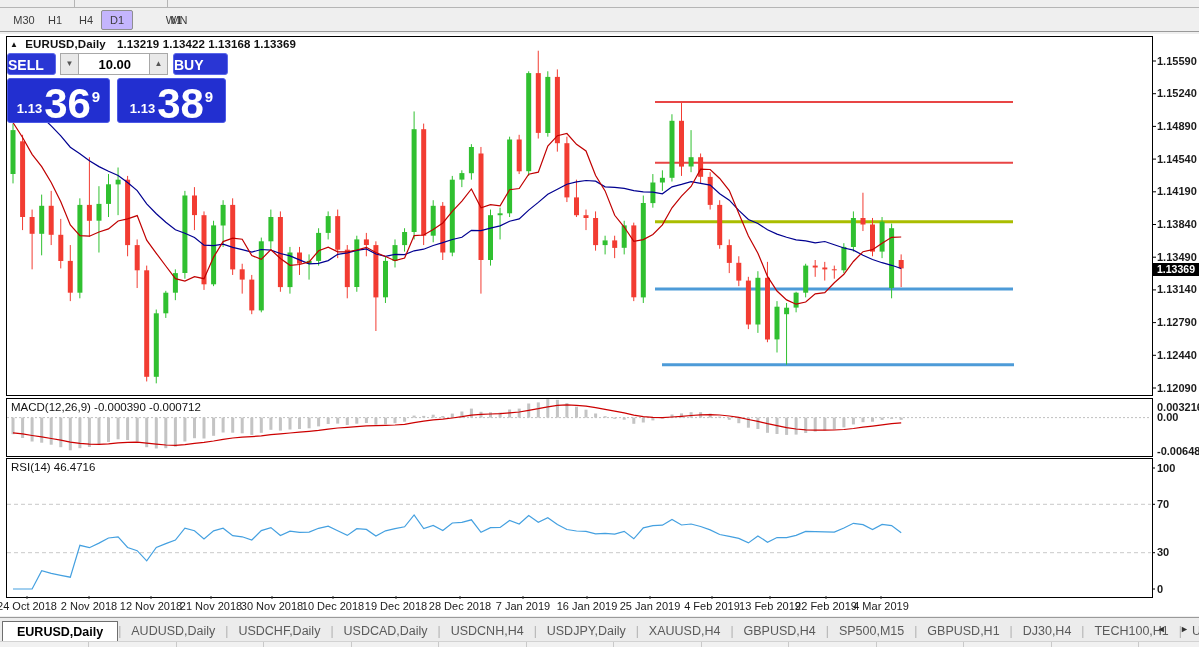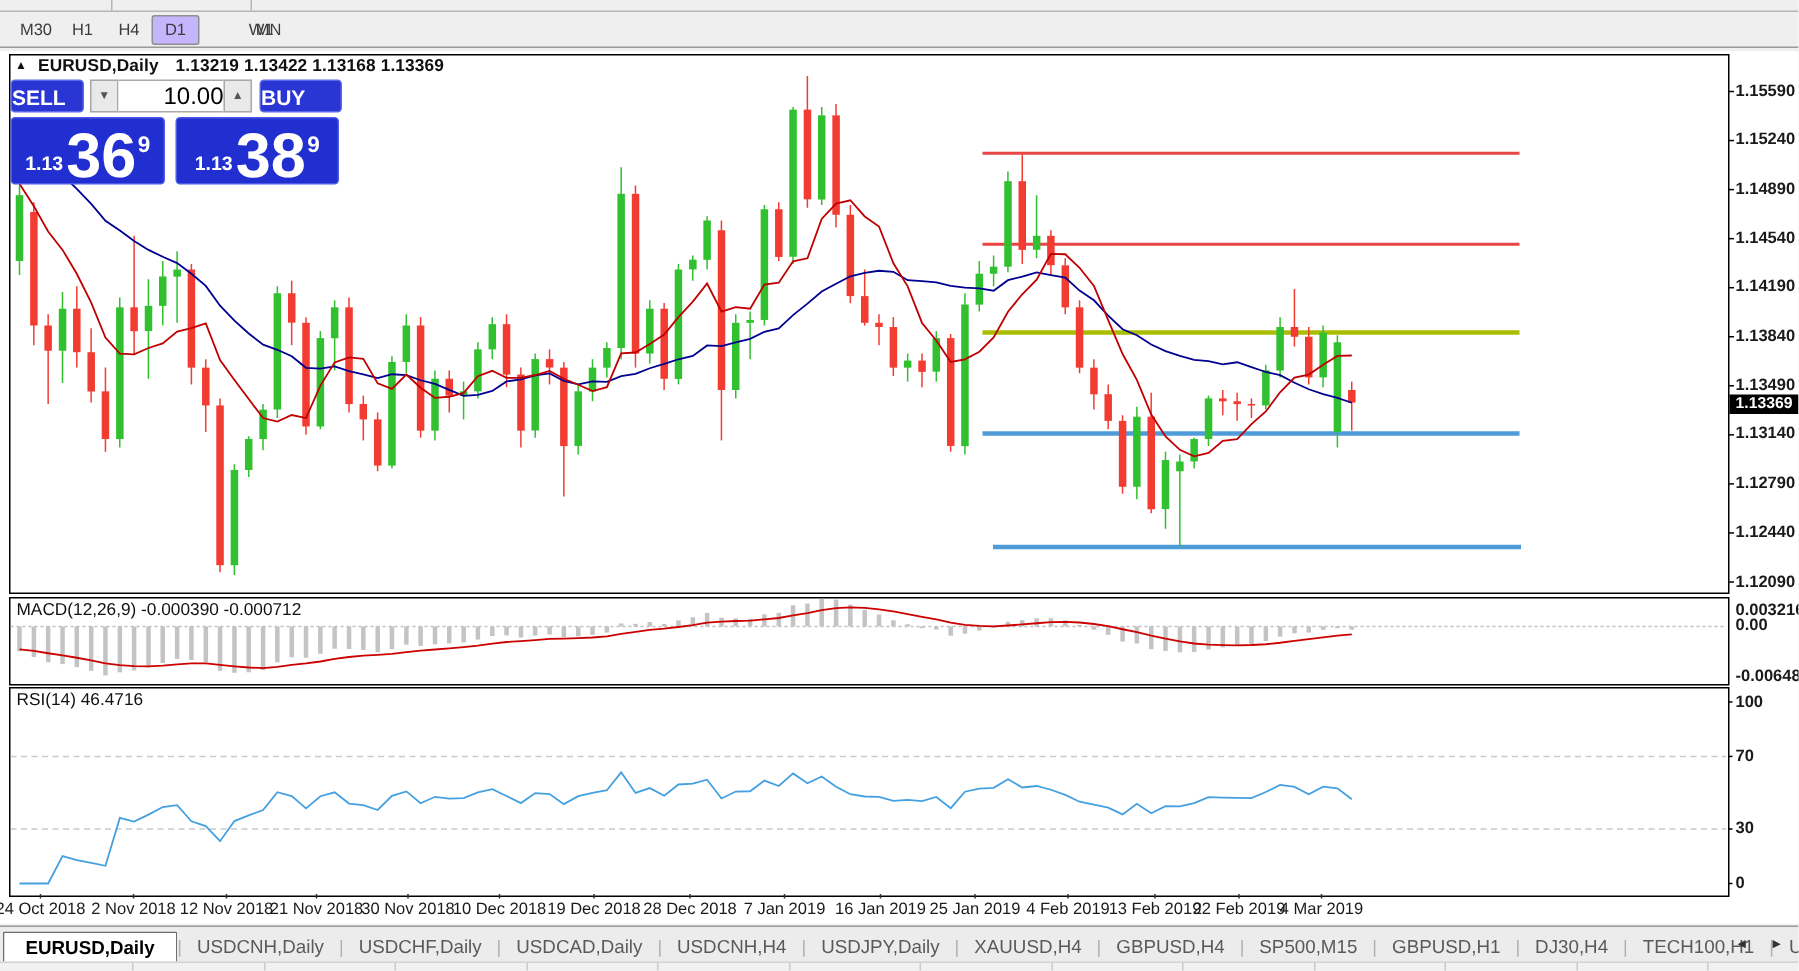--- a/index.html
+++ b/index.html
@@ -40,21 +40,21 @@
   }
   #sell-btn{width:49px;}
   #buy-btn{width:55px;margin-left:5px;}
   .spinner{display:flex;margin-left:4px;}
   .spin-btn{
     width:19px;height:22px;box-sizing:border-box;background:#e9e9e9;border:1px solid #a8a8a8;
     font-size:8px;color:#555;text-align:center;line-height:20px;cursor:pointer;
   }
   #volume-box{
     width:70px;height:22px;box-sizing:border-box;background:#fff;border:1px solid #a8a8a8;border-left:none;border-right:none;
-    font-size:16px;font-weight:normal;color:#000;text-align:right;padding:0 0 0 0;line-height:22px;
+    font-size:13px;font-weight:bold;color:#000;text-align:right;padding:0 18px 0 0;line-height:22px;
   }
   .tp-row2{display:flex;margin-top:3px;height:45px;}
   .price-box{
     background:#222fd0;border:1px solid #4c59e6;border-radius:3px;box-sizing:border-box;color:#fff;
     display:flex;align-items:flex-end;justify-content:center;padding-bottom:3px;cursor:pointer;
   }
   #sell-price-box{width:103px;}
   #buy-price-box{width:109px;margin-left:7px;}
   .p-small{font-size:13px;font-weight:bold;margin-bottom:3px;}
   .p-big{font-size:42px;font-weight:bold;line-height:30px;margin-left:2px;}
@@ -527,21 +527,21 @@
     <div class="date-label" style="left: 712px;">4 Feb 2019</div>
     <div class="date-label" style="left: 770px;">13 Feb 2019</div>
     <div class="date-label" style="left: 826px;">22 Feb 2019</div>
     <div class="date-label" style="left: 881px;">4 Mar 2019</div>
   </div>
 
 <div id="tab-bar">
   <div id="tab-row">
       <div class="chart-tab active">EURUSD,Daily</div>
       <span class="tab-sep">|</span>
-      <div class="chart-tab">USDCNH,Daily</div>
+      <div class="chart-tab">AUDUSD,Daily</div>
       <span class="tab-sep">|</span>
       <div class="chart-tab">USDCHF,Daily</div>
       <span class="tab-sep">|</span>
       <div class="chart-tab">USDCAD,Daily</div>
       <span class="tab-sep">|</span>
       <div class="chart-tab">USDCNH,H4</div>
       <span class="tab-sep">|</span>
       <div class="chart-tab">USDJPY,Daily</div>
       <span class="tab-sep">|</span>
       <div class="chart-tab">XAUUSD,H4</div>

